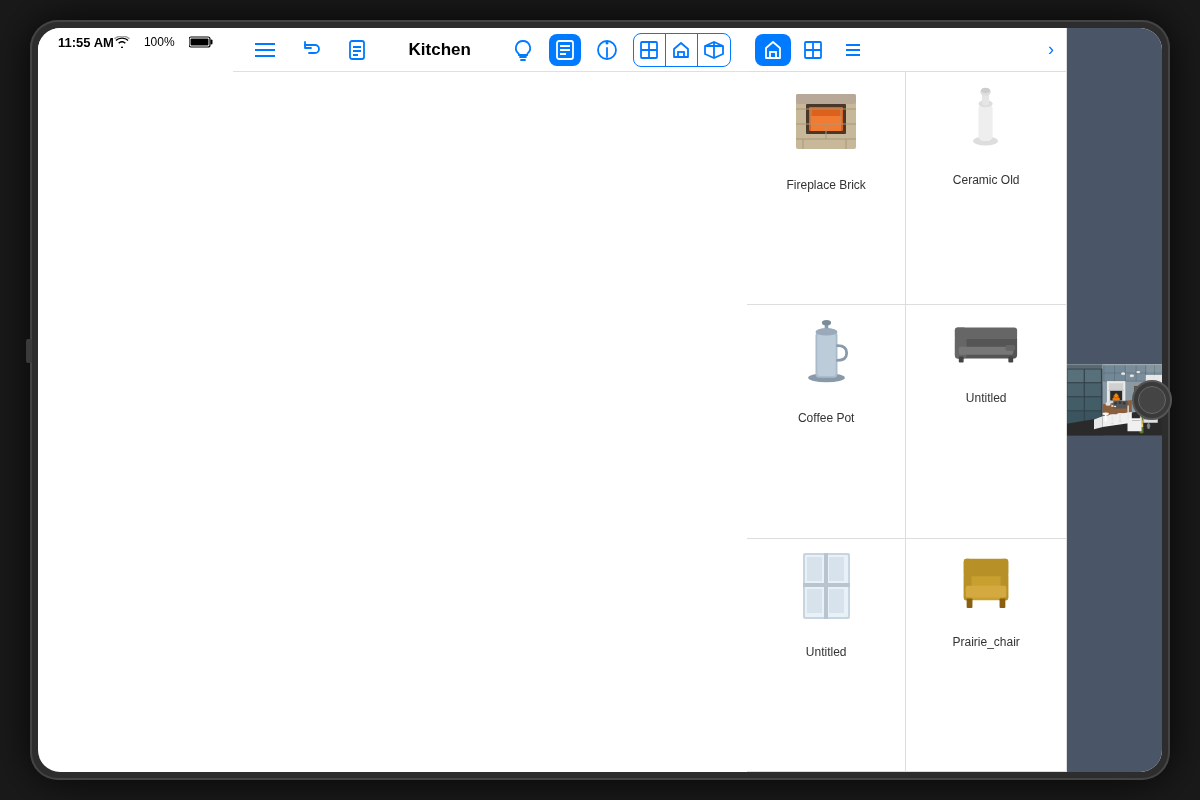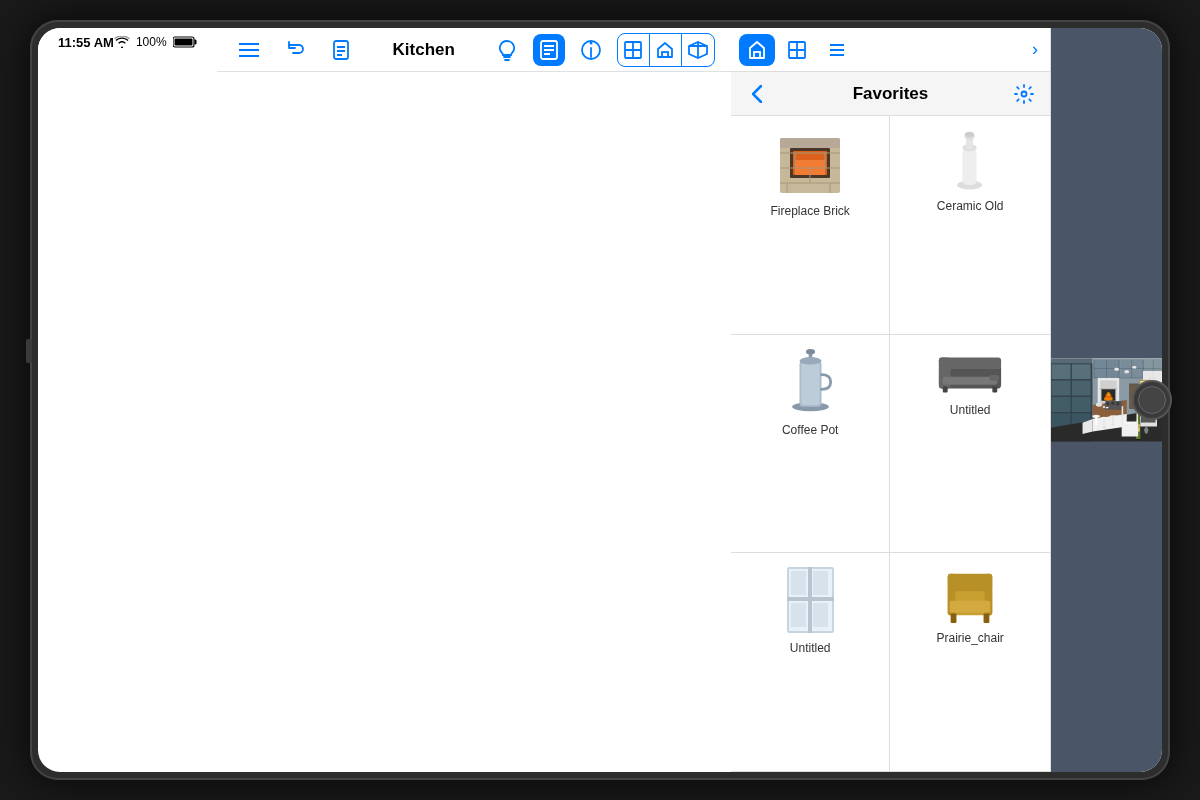--- a/index.html
+++ b/index.html
@@ -42,21 +42,21 @@
       padding: 0 20px;
       flex-shrink: 0;
     }
     .status-time {
       font-size: 13px;
       font-weight: 600;
     }
     .status-right {
       display: flex;
       align-items: center;
-      gap: 6px;
+      gap: 14px;
       font-size: 12px;
       justify-content: flex-end;
     }
 
     
     .toolbar {
       height: 44px;
       background: #fff;
       border-bottom: 1px solid #e0e0e0;
       display: flex;
@@ -214,20 +214,21 @@
 
     .grid-item {
       display: flex;
       flex-direction: column;
       align-items: center;
       padding: 12px 8px 8px;
       border-bottom: 1px solid #ddd;
       border-right: 1px solid #ddd;
       cursor: pointer;
       background: #fff;
+      gap: 18px;
     }
     .grid-item:nth-child(2n) {
       border-right: none;
     }
 
     .item-thumbnail {
       width: 80px;
       height: 80px;
       display: flex;
       align-items: center;
@@ -460,34 +461,20 @@
           <div class="sidebar-tab">
             <svg width="18" height="16" viewBox="0 0 18 16" fill="none" stroke="#007AFF" stroke-width="1.8">
               <line x1="2" y1="3" x2="16" y2="3"></line>
               <line x1="2" y1="8" x2="16" y2="8"></line>
               <line x1="2" y1="13" x2="16" y2="13"></line>
             </svg>
           </div>
           <div class="sidebar-tab-more">›</div>
         </div>
 
-        <div class="sidebar-header">
-          <div class="back-btn">
-            <svg width="10" height="18" viewBox="0 0 10 18" fill="none" stroke="#007AFF" stroke-width="2.5" stroke-linecap="round">
-              <polyline points="9,1 1,9 9,17"></polyline>
-            </svg>
-          </div>
-          <span class="sidebar-title">Favorites</span>
-          <div class="settings-btn">
-            <svg width="20" height="20" viewBox="0 0 20 20" fill="none" stroke="#007AFF" stroke-width="1.8">
-              <circle cx="10" cy="10" r="2.5"></circle>
-              <path d="M10 1v2M10 17v2M1 10h2M17 10h2M3.2 3.2l1.4 1.4M15.4 15.4l1.4 1.4M3.2 16.8l1.4-1.4M15.4 4.6l1.4-1.4" stroke-linecap="round"></path>
-            </svg>
-          </div>
-        </div>
 
         <div class="items-grid">
 
           <div class="grid-item">
             <div class="item-thumbnail thumb-fireplace">
               <svg width="70" height="70" viewBox="0 0 70 70">
                 <rect x="5" y="10" width="60" height="55" fill="#c8b89a" rx="2"></rect>
                 <rect x="15" y="20" width="40" height="30" fill="#4a3728" rx="1"></rect>
                 <rect x="18" y="23" width="34" height="24" fill="#ff6b1a" rx="1" opacity="0.8"></rect>
                 <rect x="20" y="32" width="30" height="15" fill="#ff8c42" opacity="0.6"></rect>

